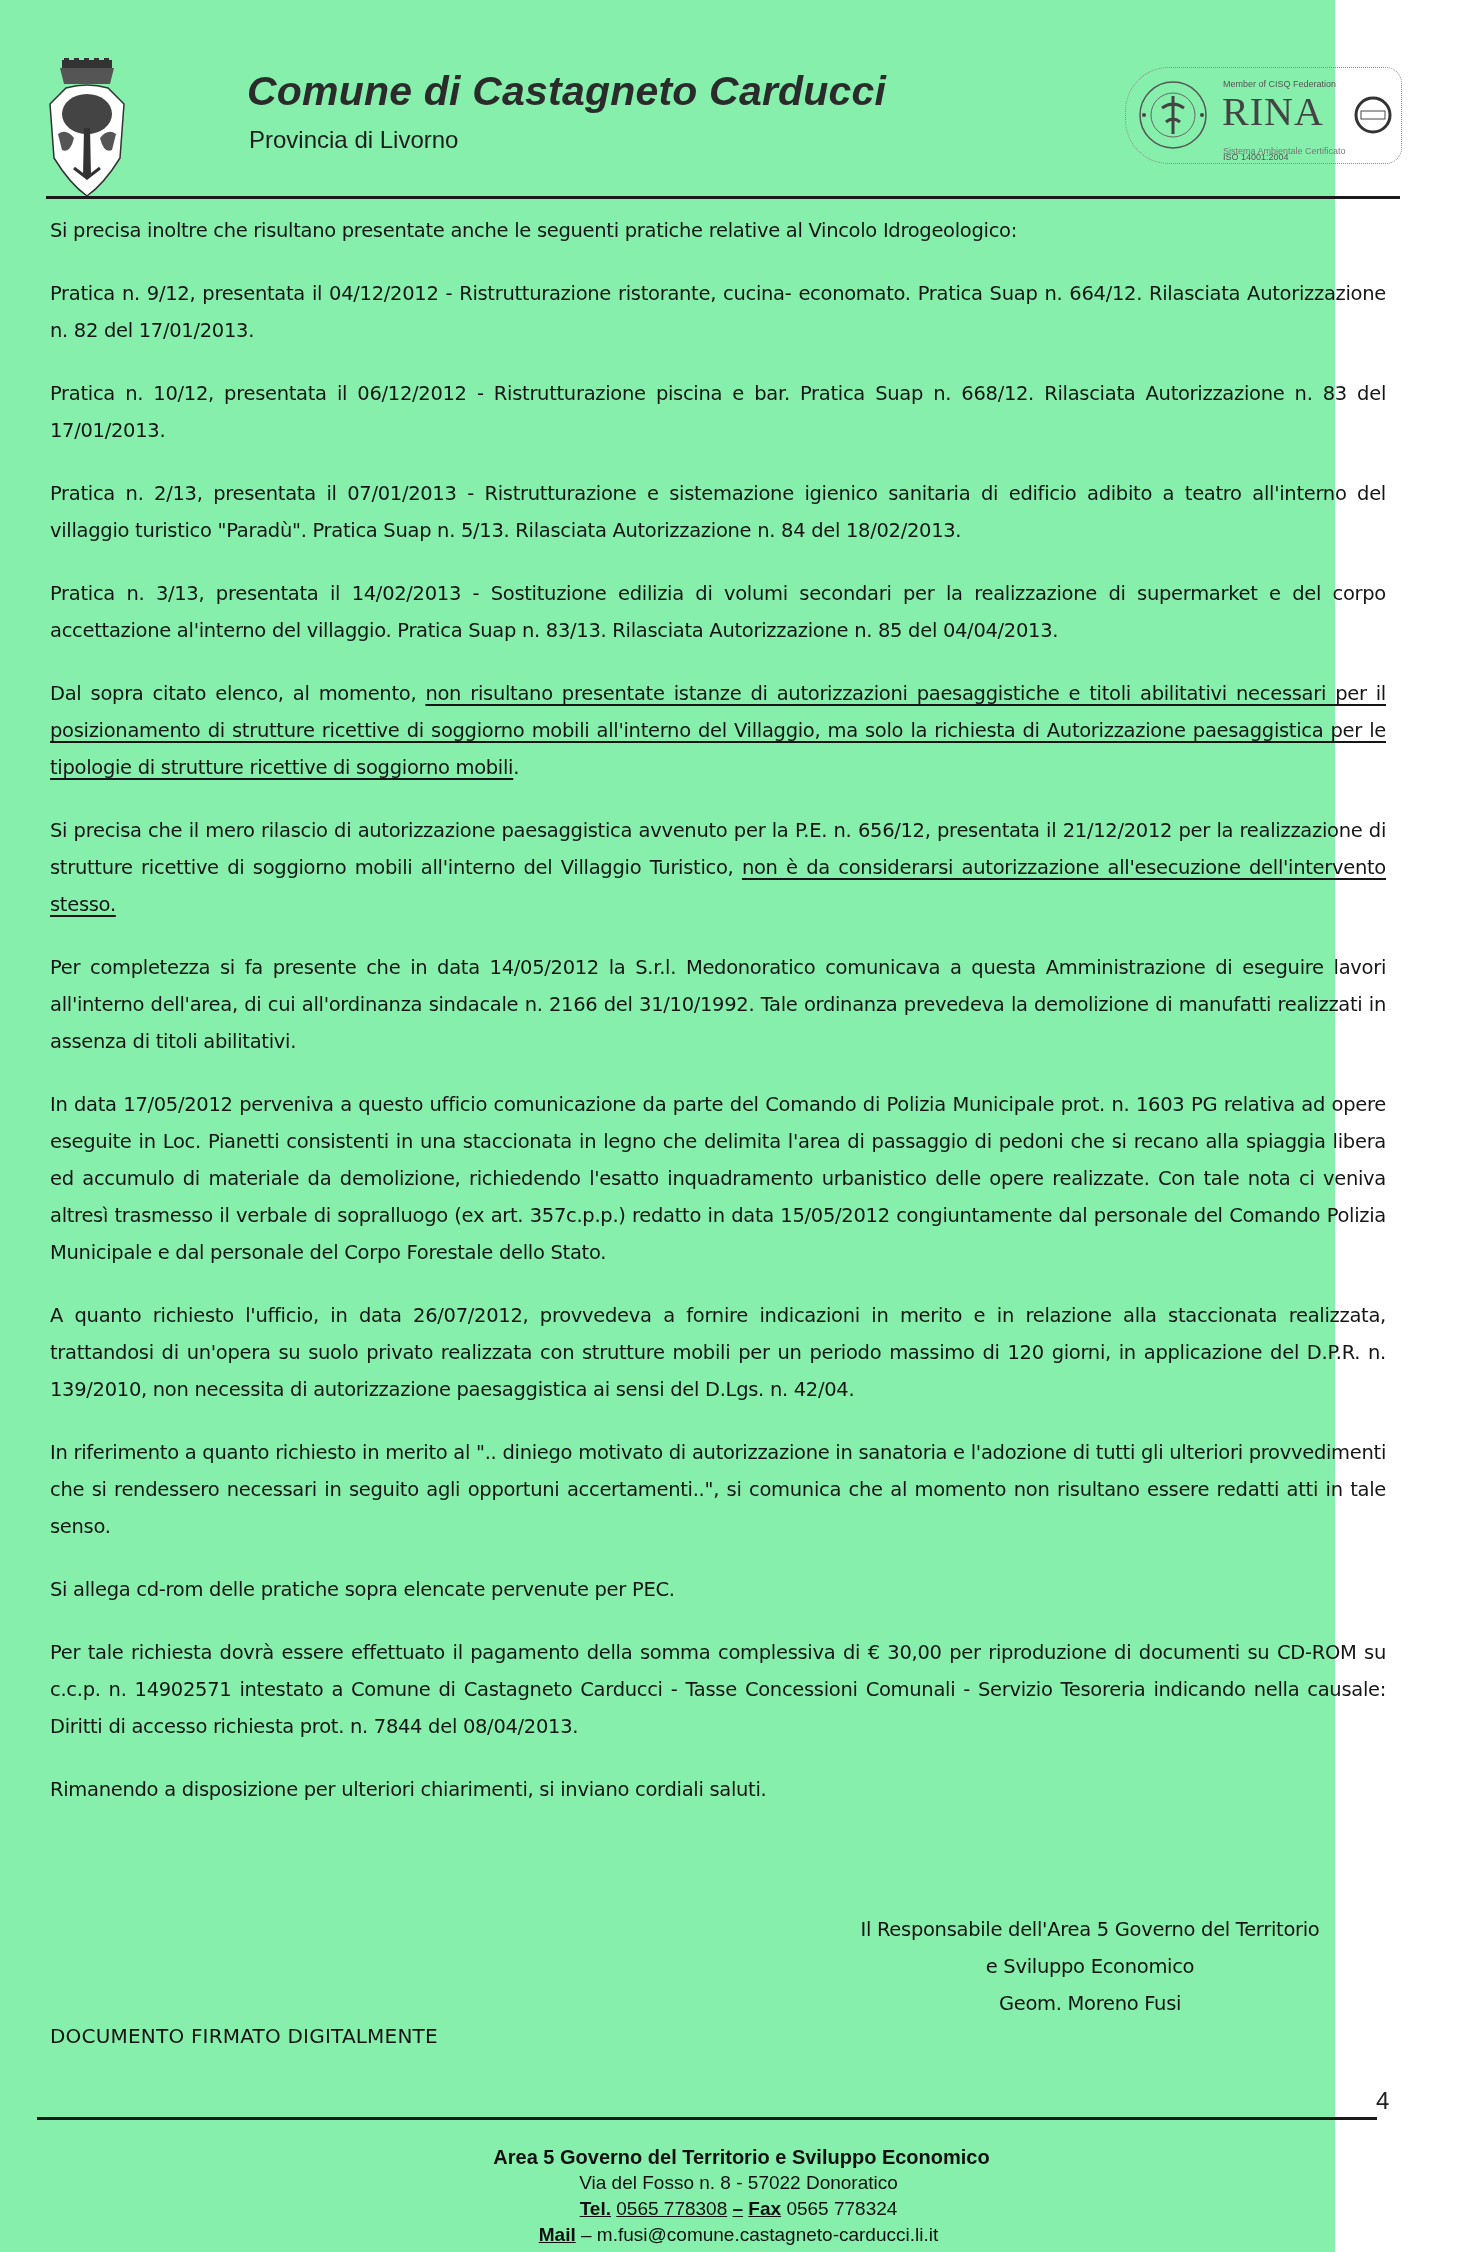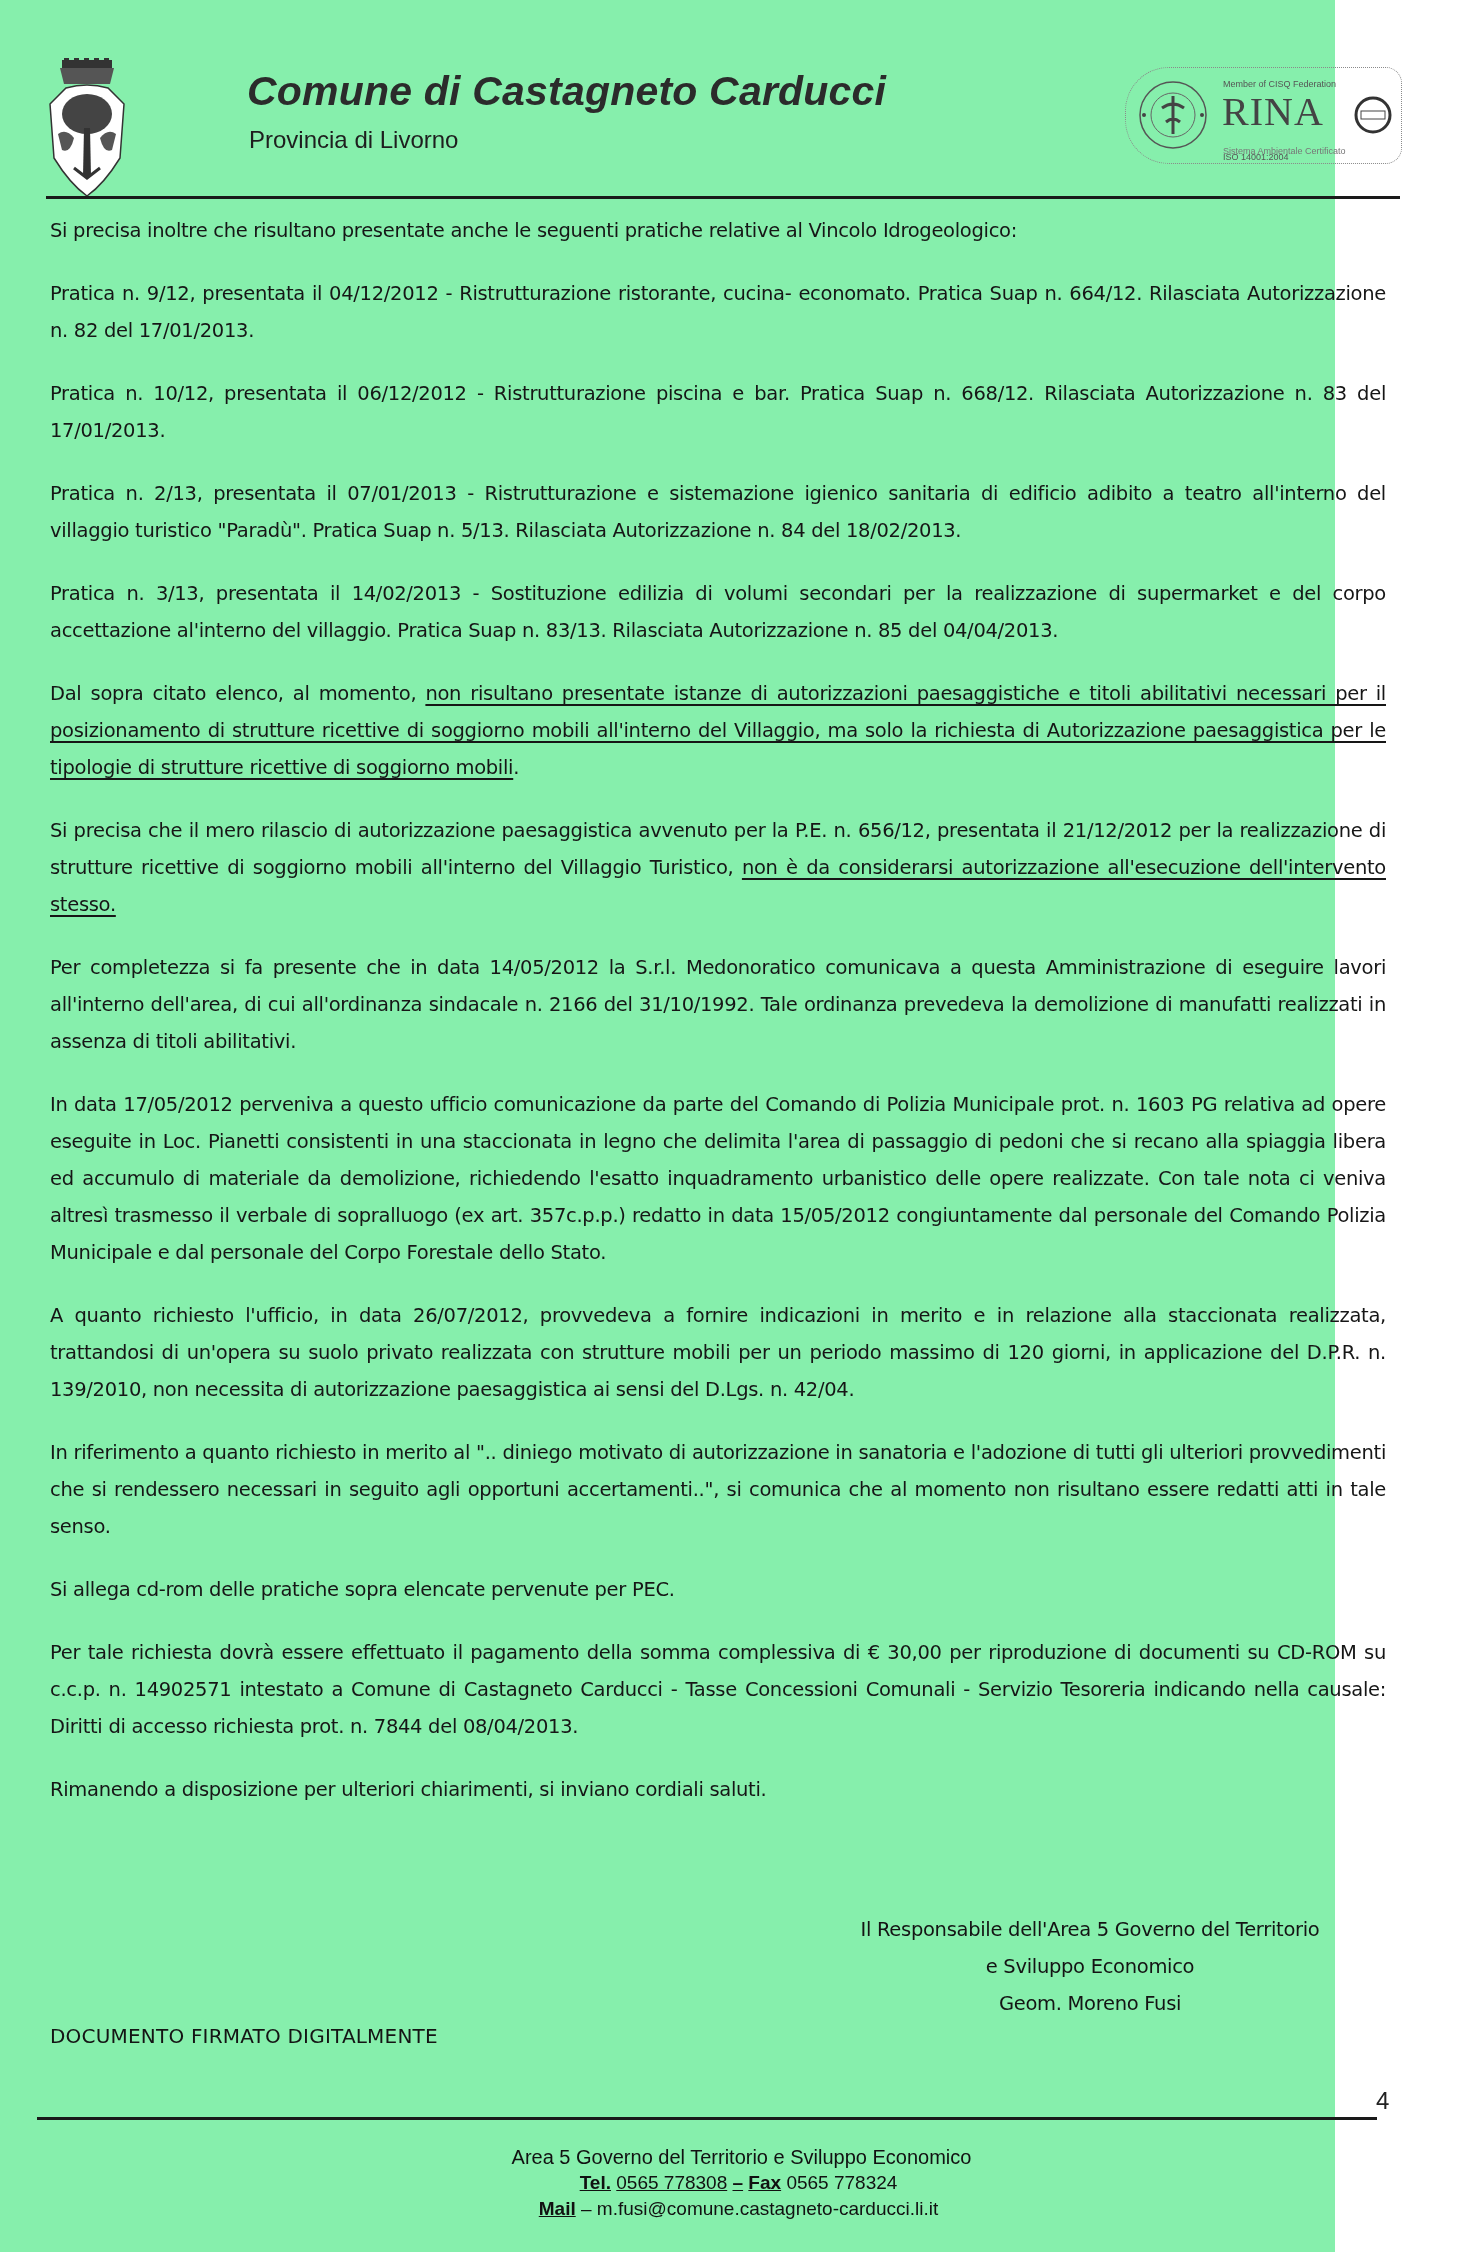--- a/index.html
+++ b/index.html
@@ -45,21 +45,21 @@
     .u { text-decoration: underline; text-decoration-thickness: 2px; text-underline-offset: 4px; }
     .sig { position: absolute; left: 790px; top: 1911px; width: 600px; font-family: "DejaVu Sans", sans-serif; font-size: 19.5px; line-height: 37px; letter-spacing: -0.3px; }
     .sig div { text-align: center; }
     .firmato { position: absolute; left: 50px; top: 2024px; font-family: "DejaVu Sans", sans-serif; font-size: 20px; letter-spacing: 0.2px; }
 
     
     .footer {
       position: absolute; left: 0; top: 2144px; width: 1477px; text-align: center;
       font-family: "Liberation Sans", sans-serif; color: #111; font-size: 19px; line-height: 26px;
     }
-    .footer .f1 { font-weight: normal; font-size: 20px; margin-left: 6px; }
+    .footer .f1 { font-weight: bold; font-size: 20px; margin-left: 6px; }
     .footer b { font-weight: bold; text-decoration: underline; }
     .footer .mail-link { color: #111; }
   </style>
 </head>
 <body>
 
 <div class="page">
 
   <svg class="crest" viewBox="0 0 86 140">
     <rect x="18" y="2" width="50" height="8" fill="#333"></rect>
@@ -123,20 +123,21 @@
     <div>Geom. Moreno Fusi</div>
   </div>
 
   <div class="firmato">DOCUMENTO FIRMATO DIGITALMENTE</div>
 
   <div class="page-num">4</div>
   <div class="rule-bottom"></div>
 
   <div class="footer">
     <div class="f1">Area 5 Governo del Territorio e Sviluppo Economico</div>
+    <div>Via del Fosso n. 8 - 57022 Donoratico</div>
     <div>
       <b>Tel.</b>
       <b style="font-weight:normal">0565 778308</b>
       <b>–</b>
       <b>Fax</b>
       <span>0565 778324</span>
     </div>
     <div>
       <b>Mail</b>
       <span>–</span>

